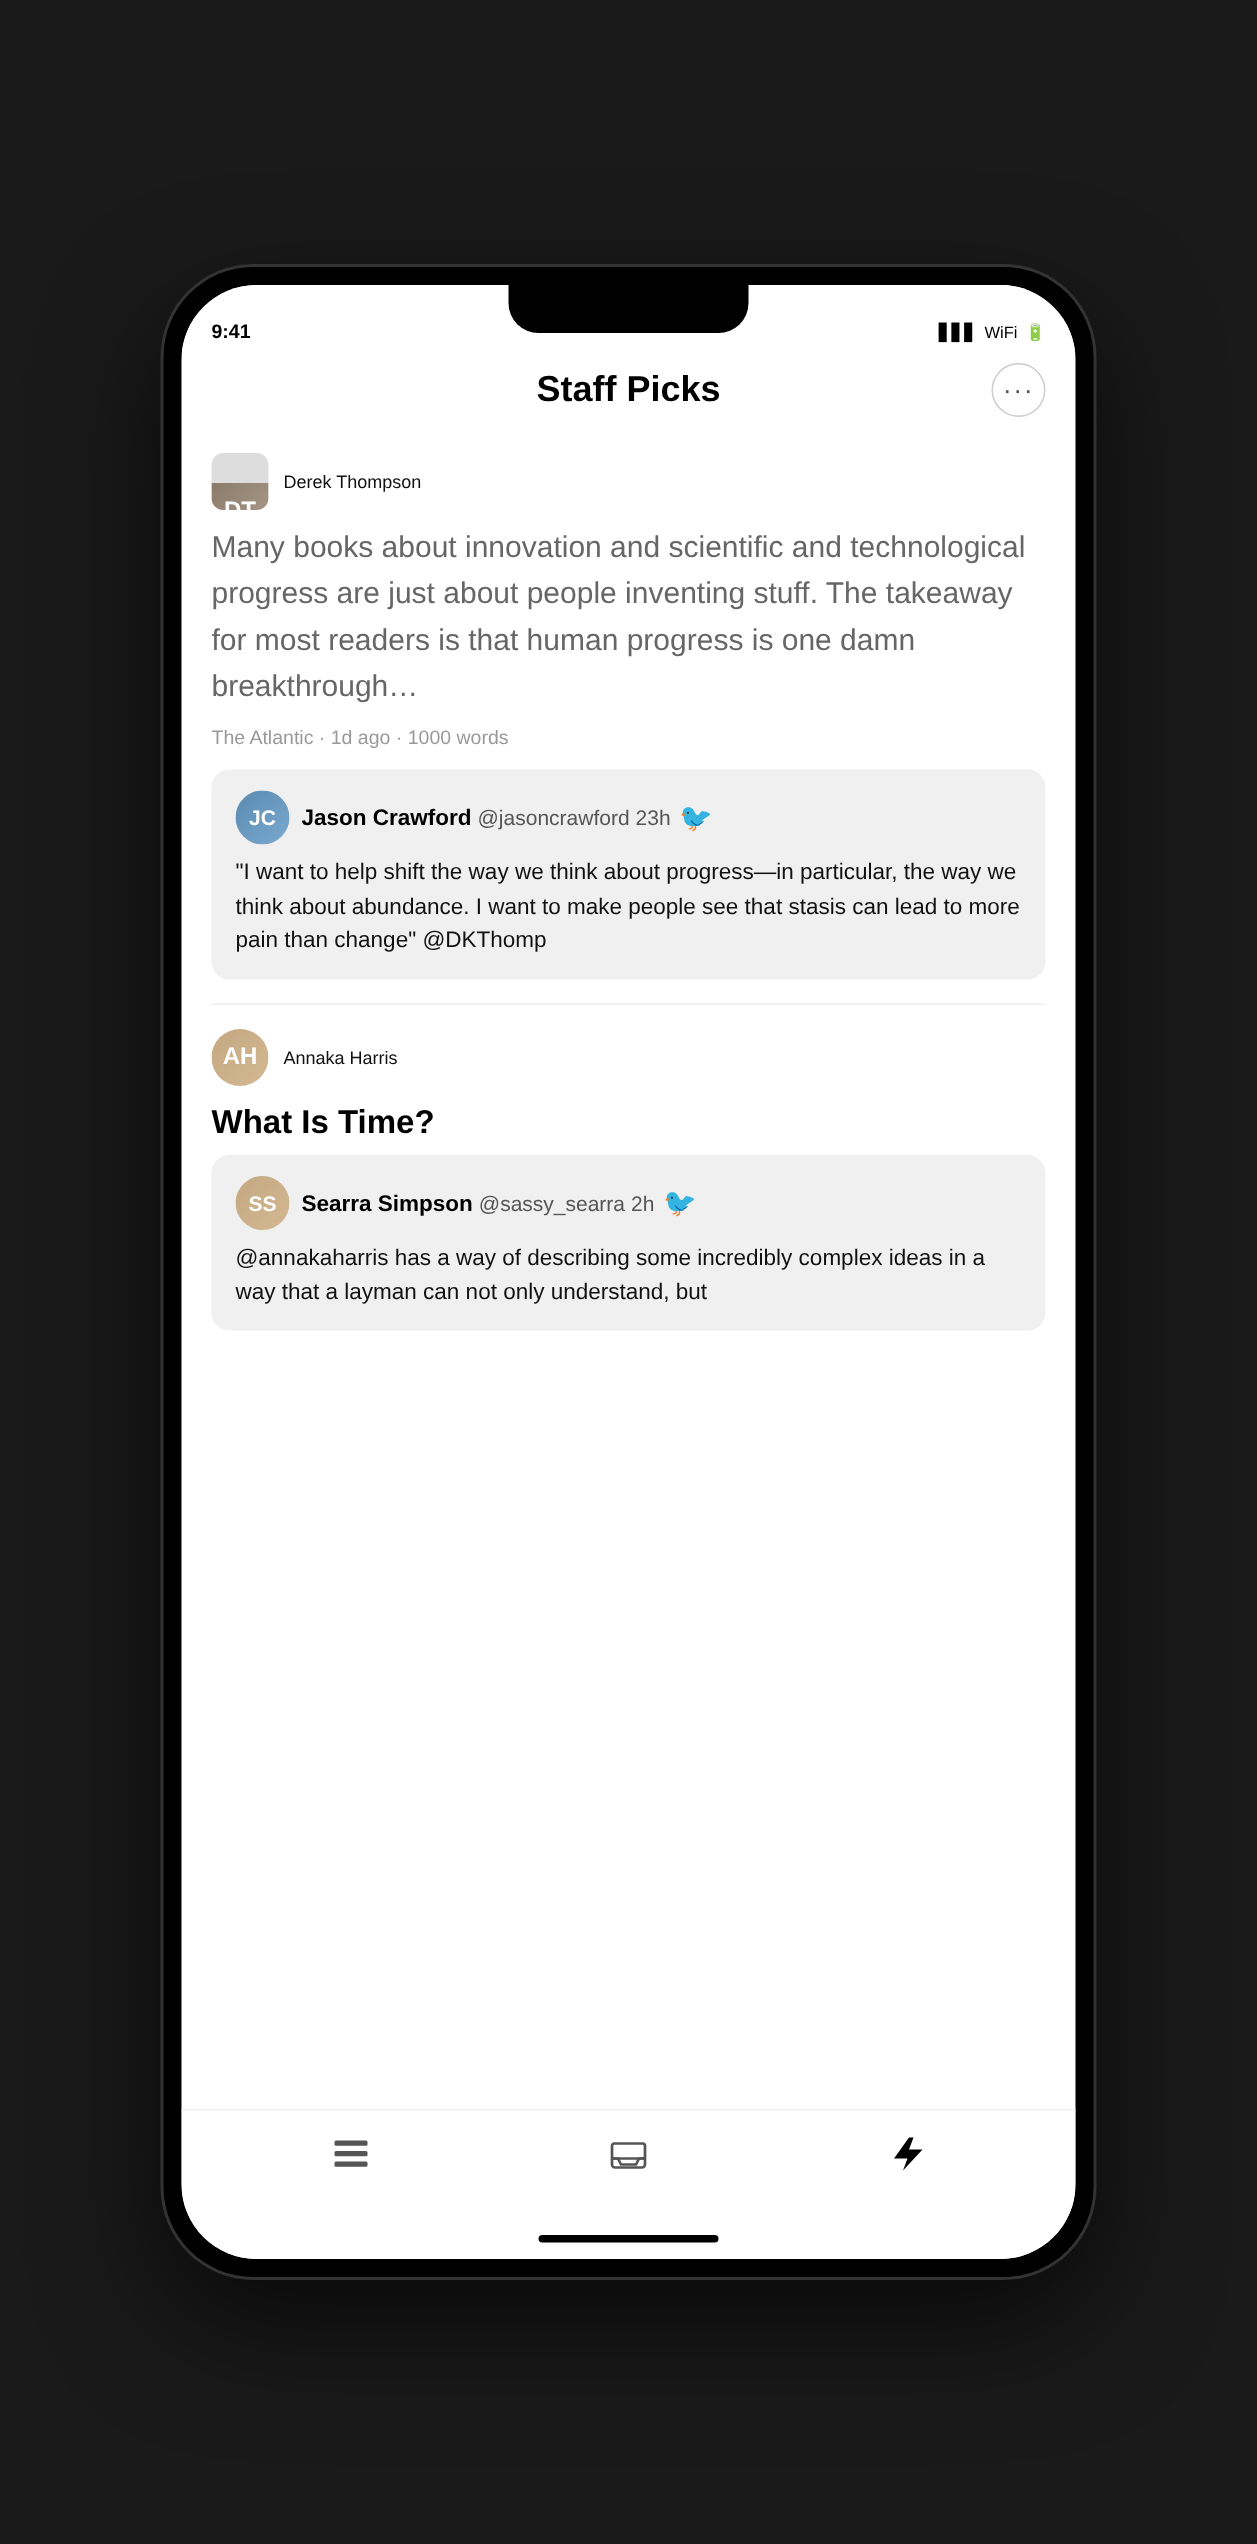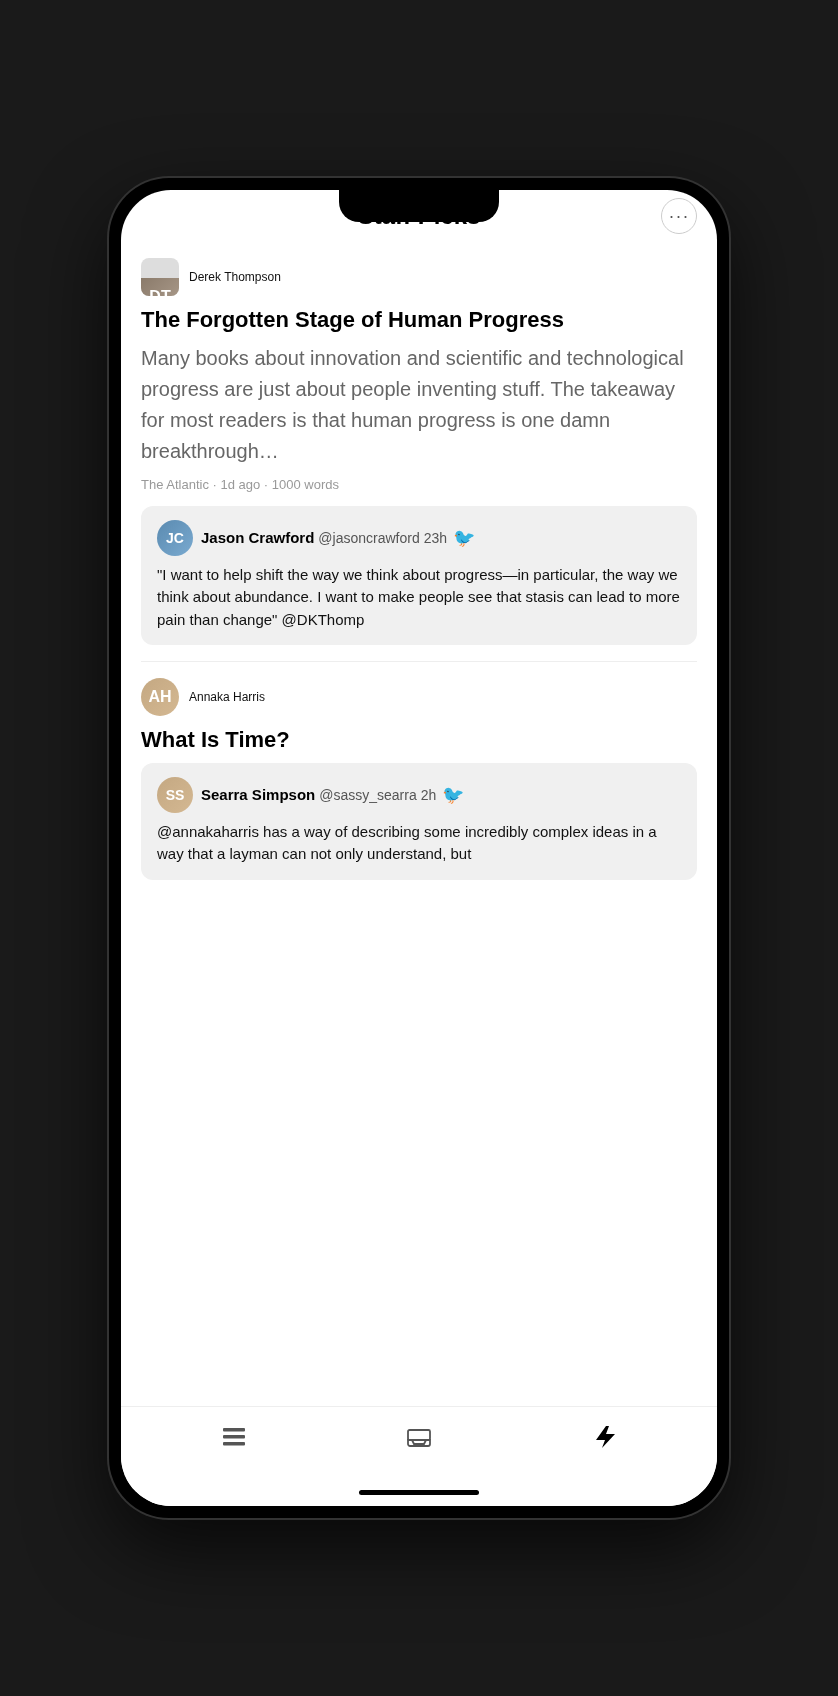--- a/index.html
+++ b/index.html
@@ -345,40 +345,47 @@
     }
   </style>
 </head>
 <body>
 
 <div class="phone-frame">
   <div class="phone-screen">
 
     <div class="notch"></div>
 
+    <div class="status-bar">
+      <span class="status-time">9:41</span>
+      <div class="status-icons">
+        <span>▋▋▋</span>
+        <span>WiFi</span>
+        <span>🔋</span>
+      </div>
+    </div>
 
     <div class="header">
       <span class="header-title">Staff Picks</span>
       <button class="header-more-btn">
         <span>···</span>
       </button>
     </div>
 
     <div class="content">
 
       <div class="article-item">
 
         <div class="author-row">
           <div class="author-avatar">
             <div class="avatar-derek">DT</div>
           </div>
           <span class="author-name">Derek Thompson</span>
         </div>
 
-        <div class="article-title">The Forgotten Stage of Human Progress</div>
 
         <div class="article-excerpt">Many books about innovation and scientific and technological progress are just about people inventing stuff. The takeaway for most readers is that human progress is one damn breakthrough…</div>
 
         <div class="article-meta">The Atlantic · 1d ago · 1000 words</div>
 
         <div class="tweet-block">
           <div class="tweet-header">
             <div class="tweet-avatar">
               <div class="tweet-avatar-jason">JC</div>
             </div>

